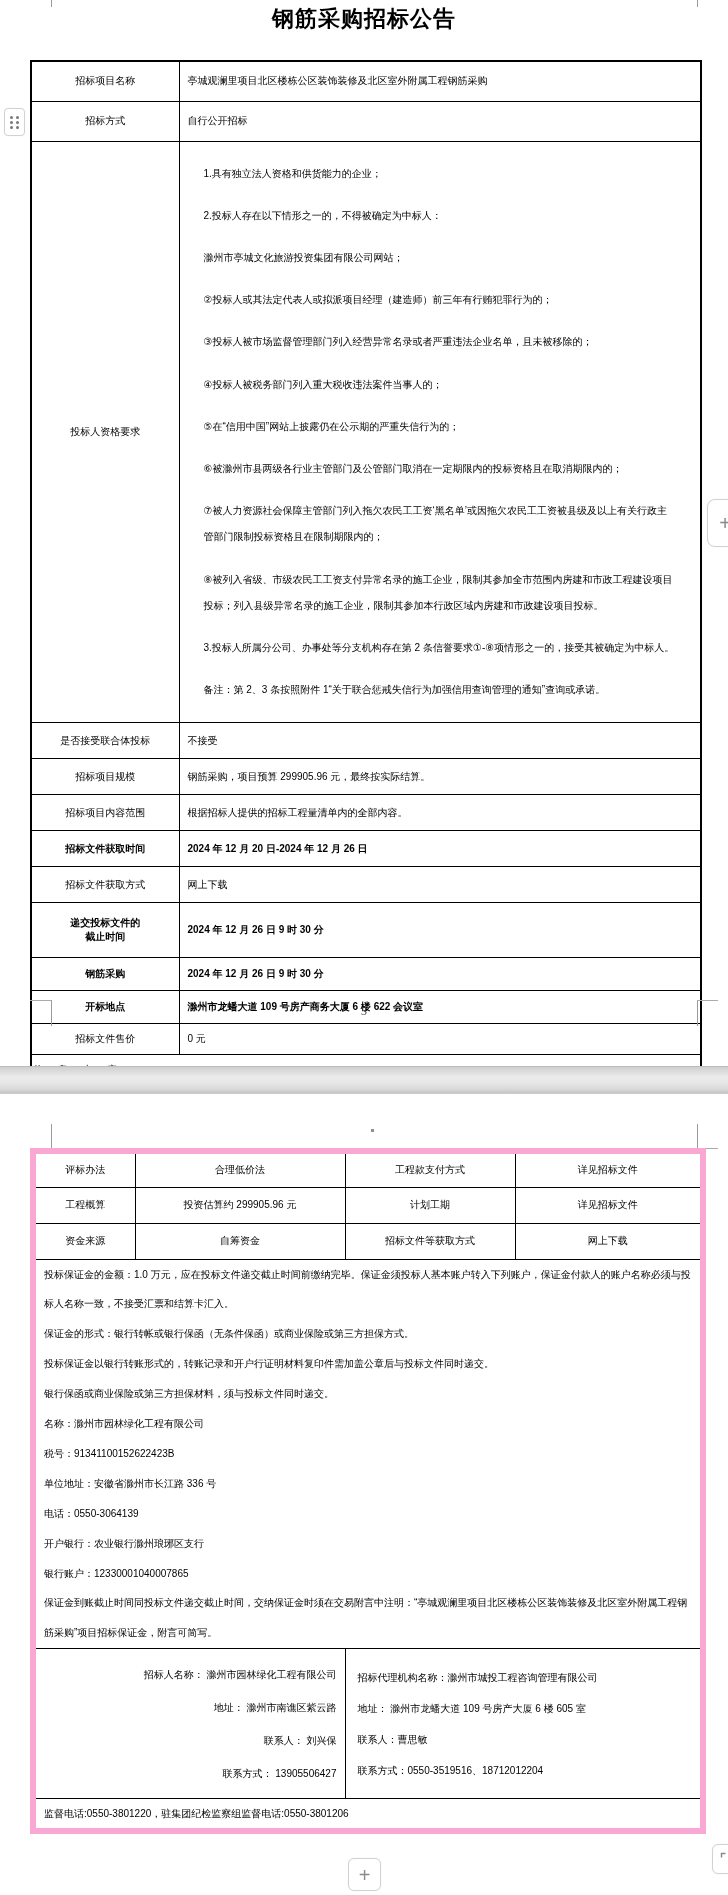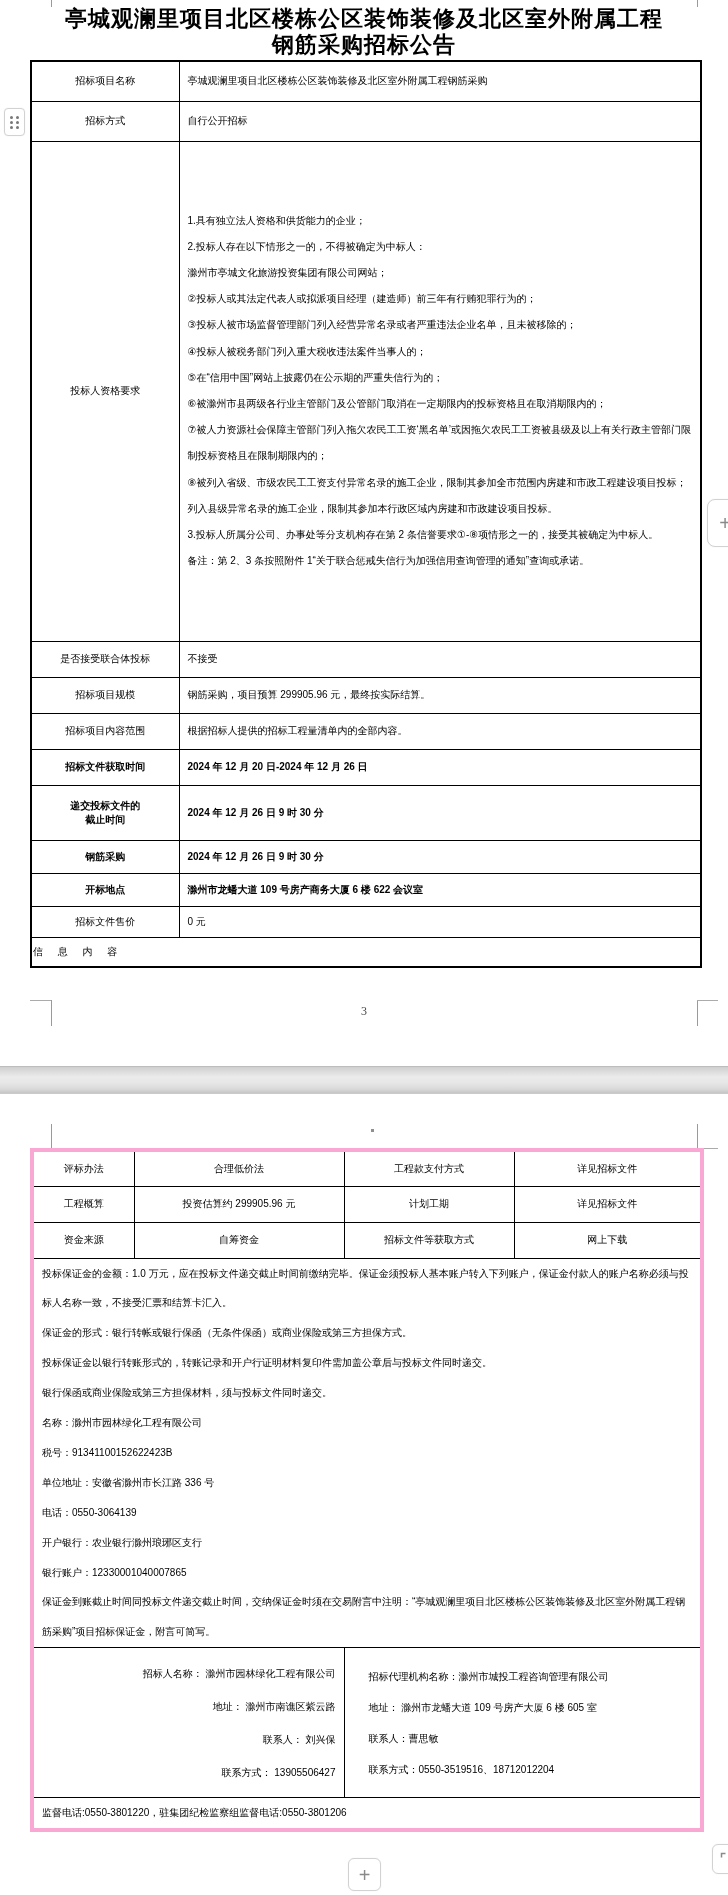--- a/index.html
+++ b/index.html
@@ -7,33 +7,33 @@
     width:728px;height:1895px;position:relative;overflow:hidden;
     background:#fff;color:#000;
     font-family:"Liberation Sans","DejaVu Sans",sans-serif;
   }
   .title{
     position:absolute;top:6px;left:0;width:728px;text-align:center;
     font-size:22px;font-weight:bold;line-height:26px;letter-spacing:1px;
   }
   table{border-collapse:collapse;table-layout:fixed;position:absolute;background:#fff;}
   #t1{left:30px;top:60px;width:670px;border:2px solid #000;}
-  #t2{left:30px;top:1148px;width:670px;border:4px solid #f9a8d4;}
+  #t2{left:30px;top:1148px;width:670px;border:6px solid #f9a8d4;}
   td{border:1px solid #000;font-size:10px;overflow:hidden;}
   .lb{text-align:center;vertical-align:middle;padding:1px 2px;white-space:pre-line;}
   .vl{text-align:left;vertical-align:middle;padding:1px 8px;}
   .b{font-weight:bold;}
   .qual{vertical-align:middle;padding:3px 8px;line-height:26.2px;text-align:left;}
-  .qual div{margin:0;}
+  .qual div{margin:16px;}
   .footer-cell{text-align:left;vertical-align:middle;letter-spacing:6px;font-size:10px;}
   .c{text-align:center;vertical-align:middle;padding:1px 4px;}
   .dep{vertical-align:middle;padding:0 8px;line-height:29.9px;text-align:left;}
   .dep div{margin:0;}
   .cl{vertical-align:middle;padding:2px 8px;line-height:33px;text-align:right;}
-  .cr{vertical-align:middle;padding:2px 24px;line-height:31px;text-align:left;}
+  .cr{vertical-align:middle;padding:2px 12px;line-height:31px;text-align:left;}
   .cl div,.cr div{margin:0;}
   .pageno{
     position:absolute;top:1004px;left:0;width:728px;text-align:center;
     font-size:12px;color:#444;font-family:"Liberation Serif","DejaVu Serif",serif;
   }
   .band{
     position:absolute;left:0;top:1066px;width:728px;height:26px;
     background:linear-gradient(180deg,#cfcfcf 0%,#ebebeb 38%,#e7e7e7 60%,#d9d9d9 85%,#c6c6c6 100%);
     border-top:1px solid #bdbdbd;border-bottom:1px solid #cacaca;
   }
@@ -49,21 +49,20 @@
   .dots{display:grid;grid-template-columns:repeat(2,3px);grid-auto-rows:3px;gap:2px 3px;}
   .dots i{background:#777;border-radius:50%;display:block;}
 </style>
 </head>
 <body>
 
 <div class="mark" style="left:51px;top:0;width:1px;height:7px;"></div>
 <div class="mark" style="left:697px;top:0;width:1px;height:7px;"></div>
 
 <div class="title">
-  <div>亭城观澜里项目北区楼栋公区装饰装修及北区室外附属工程</div>
   <div>钢筋采购招标公告</div>
 </div>
 
 <div class="btn" style="left:4px;top:108px;width:21px;height:28px;border-radius:4px;">
   <span class="dots">
       <i></i>
       <i></i>
       <i></i>
       <i></i>
       <i></i>
@@ -111,20 +110,24 @@
     <td class="vl">钢筋采购，项目预算 299905.96 元，最终按实际结算。</td>
   </tr>
   <tr style="height:36px">
     <td class="lb">招标项目内容范围</td>
     <td class="vl">根据招标人提供的招标工程量清单内的全部内容。</td>
   </tr>
   <tr style="height:36px">
     <td class="lb b">招标文件获取时间</td>
     <td class="vl b">2024 年 12 月 20 日-2024 年 12 月 26 日</td>
   </tr>
+  <tr style="height:36px">
+    <td class="lb">招标文件获取方式</td>
+    <td class="vl">网上下载</td>
+  </tr>
   <tr style="height:55px">
     <td class="lb b">递交投标文件的
 截止时间</td>
     <td class="vl b">2024 年 12 月 26 日 9 时 30 分</td>
   </tr>
   <tr style="height:33px">
     <td class="lb b">钢筋采购</td>
     <td class="vl b">2024 年 12 月 26 日 9 时 30 分</td>
   </tr>
   <tr style="height:33px">

